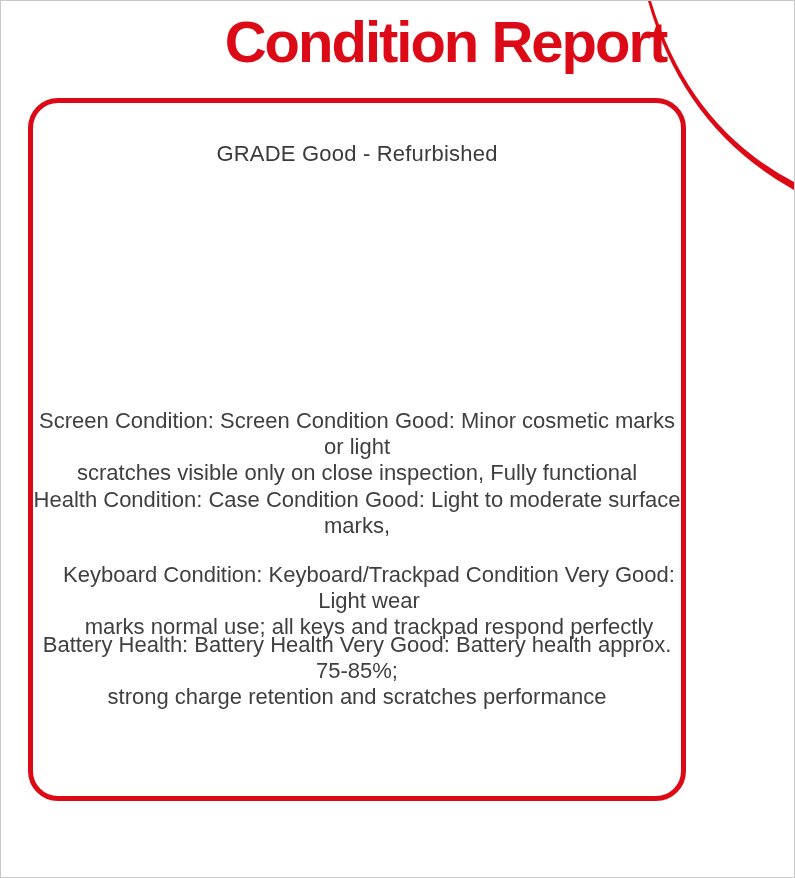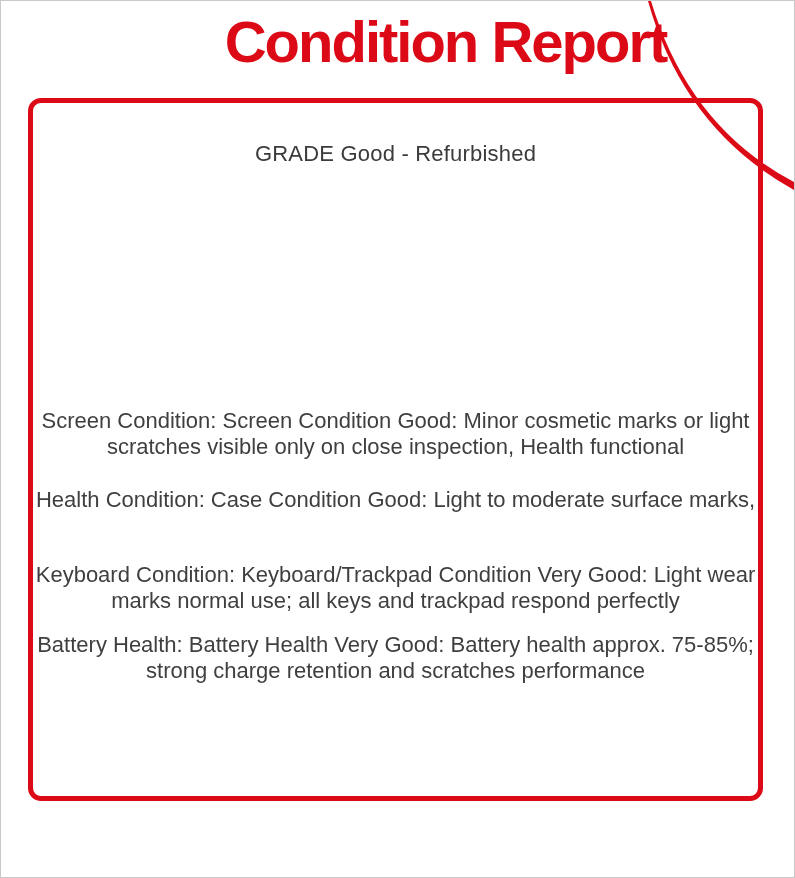--- a/index.html
+++ b/index.html
@@ -28,24 +28,24 @@
     letter-spacing: -2px;
     color: #dc0a16;
     line-height: 1.15;
     margin: 0;
     padding-left: 48px;
   }
   .report-box {
     position: absolute;
     left: 27px;
     top: 97px;
-    width: 735px;
+    width: 658px;
     height: 703px;
     border: 5px solid #dc0a16;
-    border-radius: 13px;
+    border-radius: 30px;
     box-sizing: border-box;
     background: transparent;
   }
   .grade-line {
     position: absolute;
     top: 38px;
     left: 0;
     width: 100%;
     text-align: center;
     font-size: 22px;
@@ -66,21 +66,21 @@
     position: absolute;
     left: 0;
     width: 100%;
     text-align: center;
     font-size: 22px;
     line-height: 26px;
     color: #3f3f3f;
   }
   .section-screen   { top: 305px; }
   .section-casing   { top: 384px; }
-  .section-keyboard { top: 459px; }
+  .section-keyboard { top: 459px; margin-left: 12px; }
   .section-battery  { top: 529px; }
   .swoosh {
     position: absolute;
     left: 600px;
     top: 0;
     width: 195px;
     height: 215px;
     pointer-events: none;
     z-index: 5;
   }
@@ -96,21 +96,21 @@
     <path d="M 647,0 L 650,0 Q 688,127 795,182 L 795,190 Q 683,129 647,0 Z" fill="#dc0a16"></path>
   </svg>
 
   <div class="report-box">
 
     <div class="grade-line">GRADE Good - Refurbished</div>
 
 
     <div class="section section-screen">
       <div>Screen Condition: Screen Condition Good: Minor cosmetic marks or light</div>
-      <div>scratches visible only on close inspection, Health functional</div>
+      <div>scratches visible only on close inspection, Fully functional</div>
     </div>
 
     <div class="section section-casing">
       <div>Health Condition: Case Condition Good: Light to moderate surface marks,</div>
     </div>
 
     <div class="section section-keyboard">
       <div>Keyboard Condition: Keyboard/Trackpad Condition Very Good: Light wear</div>
       <div>marks normal use; all keys and trackpad respond perfectly</div>
     </div>

